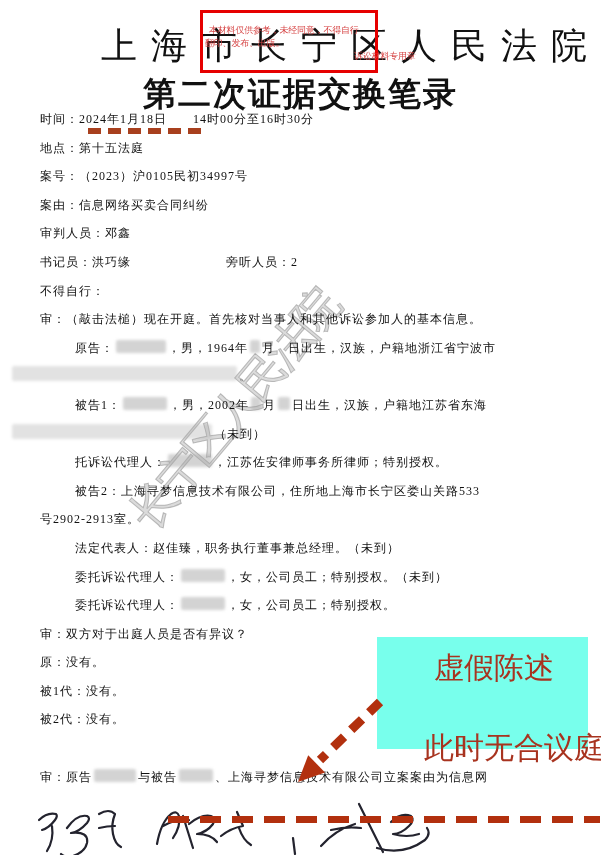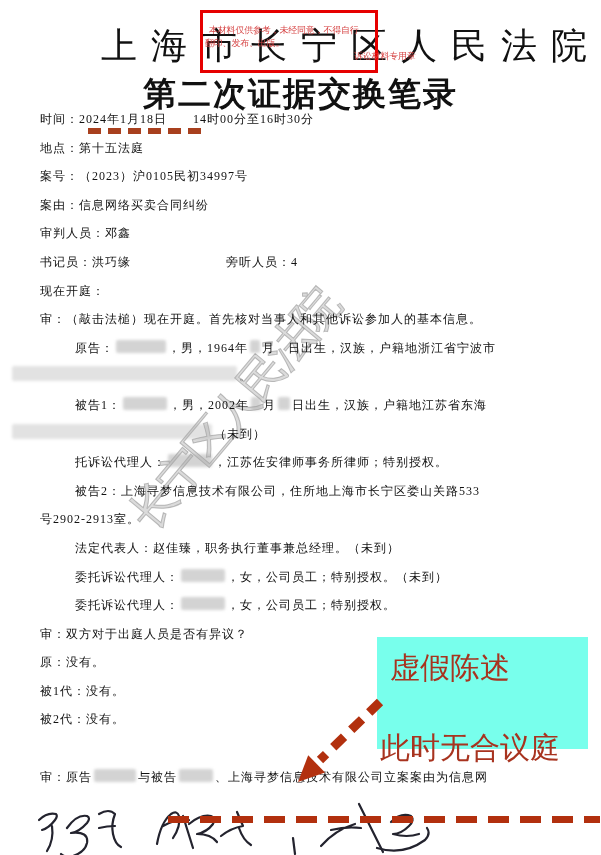--- a/index.html
+++ b/index.html
@@ -36,21 +36,21 @@
   .redact{display:inline-block;height:13px;border-radius:2px;background:#a9a9a9;
           opacity:.5;filter:blur(1.6px);vertical-align:-1px;margin:0 2px;}
   .r-wide{height:15px;opacity:.33;}
   
   .date-underline{position:absolute;left:88px;top:128px;width:114px;height:6px;z-index:3;
     background:repeating-linear-gradient(90deg,#A8401E 0 13px,transparent 13px 20px);}
   
   .note{position:absolute;left:377px;top:637px;width:211px;height:112px;z-index:4;
         background:#78FFEC;padding-top:6px;box-sizing:border-box;
         font-family:"Liberation Sans","DejaVu Sans",sans-serif;
-        font-size:30px;line-height:50px;color:#A8331F;white-space:nowrap;}
+        font-size:30px;line-height:50px;color:#A8331F;white-space:nowrap;padding-left:44px;}
   .note .n1{padding-left:13px;}
   .note .n2{padding-left:3px;margin-top:30px;}
   
   .bottom-underline{position:absolute;left:168px;top:816px;width:432px;height:7px;z-index:3;
     background:repeating-linear-gradient(90deg,#B2300E 0 21px,transparent 21px 32px);}
   
   .arrow-svg{position:absolute;left:262px;top:682px;z-index:6;}
   .sign-svg{position:absolute;left:25px;top:798px;z-index:2;}
 </style>
 </head>
@@ -69,22 +69,22 @@
   <div class="stamp-l s1">本材料仅供参考，未经同意，不得自行</div>
   <div class="stamp-l s2">翻印、发布、出版。</div>
   <div class="stamp-l s3">诉讼材料专用章</div>
 
   <div class="body">
     <div class="ln"><span>时间：2024年1月18日</span><span class="numgap"></span><span>14时00分至16时30分</span></div>
     <div class="ln">地点：第十五法庭</div>
     <div class="ln">案号：（2023）沪0105民初34997号</div>
     <div class="ln">案由：信息网络买卖合同纠纷</div>
     <div class="ln">审判人员：邓鑫</div>
-    <div class="ln"><span>书记员：洪巧缘</span><span class="gap"></span><span>旁听人员：4</span></div>
-    <div class="ln">现在开庭：</div>
+    <div class="ln"><span>书记员：洪巧缘</span><span class="gap"></span><span>旁听人员：2</span></div>
+    <div class="ln">不得自行：</div>
     <div class="ln">审：（敲击法槌）现在开庭。首先核对当事人和其他诉讼参加人的基本信息。</div>
     <div class="ln ind"><span>原告：</span><span class="redact" style="width:50px"></span><span>，男，1964年</span><span class="redact" style="width:10px"></span><span>月　日出生，汉族，户籍地浙江省宁波市</span></div>
     <div class="ln out"><span class="redact r-wide" style="width:225px"></span><span style="opacity:.45">。</span></div>
     <div class="ln ind"><span>被告1：</span><span class="redact" style="width:44px"></span><span>，男，2002年</span><span class="redact" style="width:10px"></span><span>月</span><span class="redact" style="width:12px"></span><span>日出生，汉族，户籍地江苏省东海</span></div>
     <div class="ln out"><span class="redact r-wide" style="width:200px"></span><span>（未到）</span></div>
     <div class="ln ind"><span>托诉讼代理人：</span><span class="redact" style="width:44px"></span><span>，江苏佐安律师事务所律师；特别授权。</span></div>
     <div class="ln ind">被告2：上海寻梦信息技术有限公司，住所地上海市长宁区娄山关路533</div>
     <div class="ln">号2902-2913室。</div>
     <div class="ln ind">法定代表人：赵佳臻，职务执行董事兼总经理。（未到）</div>
     <div class="ln ind"><span>委托诉讼代理人：</span><span class="redact" style="width:44px"></span><span>，女，公司员工；特别授权。（未到）</span></div>

